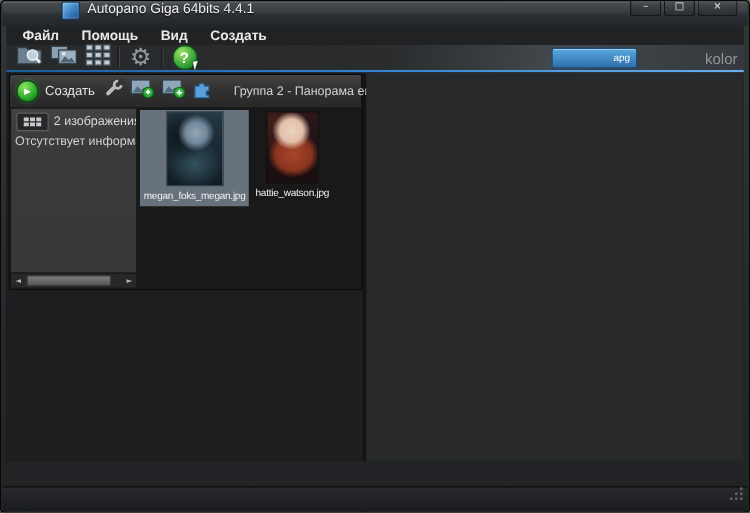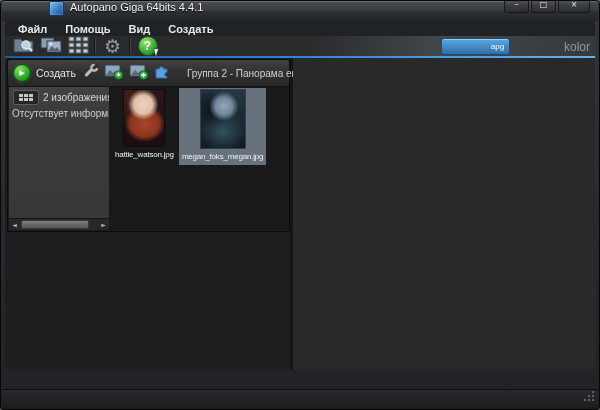--- a/index.html
+++ b/index.html
@@ -271,27 +271,27 @@
 
         <div class="hscroll">
           <div class="harrow">◄</div>
           <div class="htrack">
             <div class="hthumb"></div>
           </div>
           <div class="harrow">►</div>
         </div>
 
         <div class="thumbs">
+          <div class="cell selected">
+            <div class="timg megan"></div>
+            <div class="tlabel">megan_foks_megan.jpg</div>
+          </div>
           <div class="cell">
             <div class="timg hattie"></div>
             <div class="tlabel">hattie_watson.jpg</div>
-          </div>
-          <div class="cell selected">
-            <div class="timg megan"></div>
-            <div class="tlabel">megan_foks_megan.jpg</div>
           </div>
         </div>
       </div>
 
       <div class="bbar left">
 
         <div class="playbtn miniplay">
           
         </div>
 

